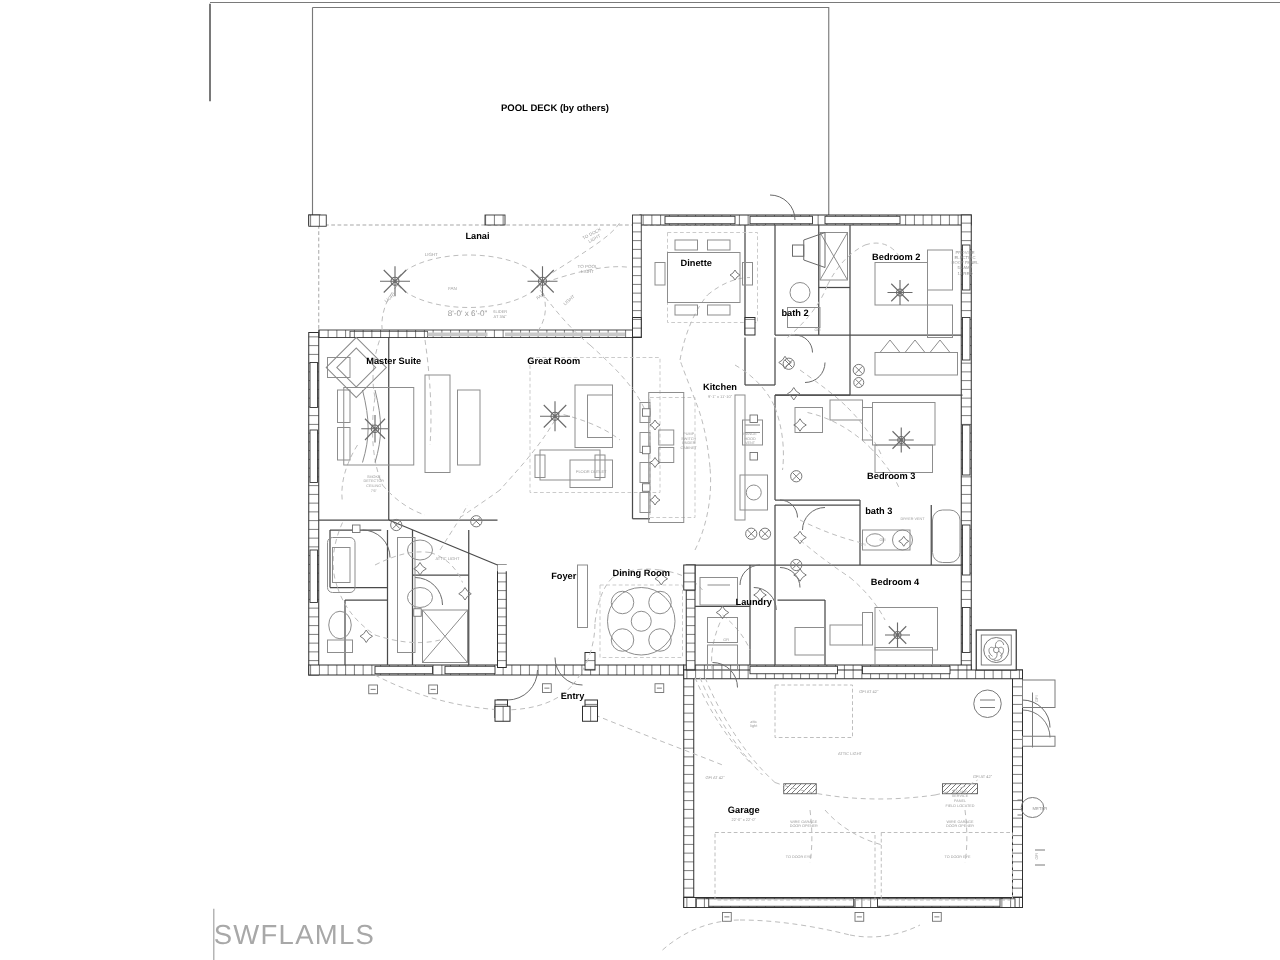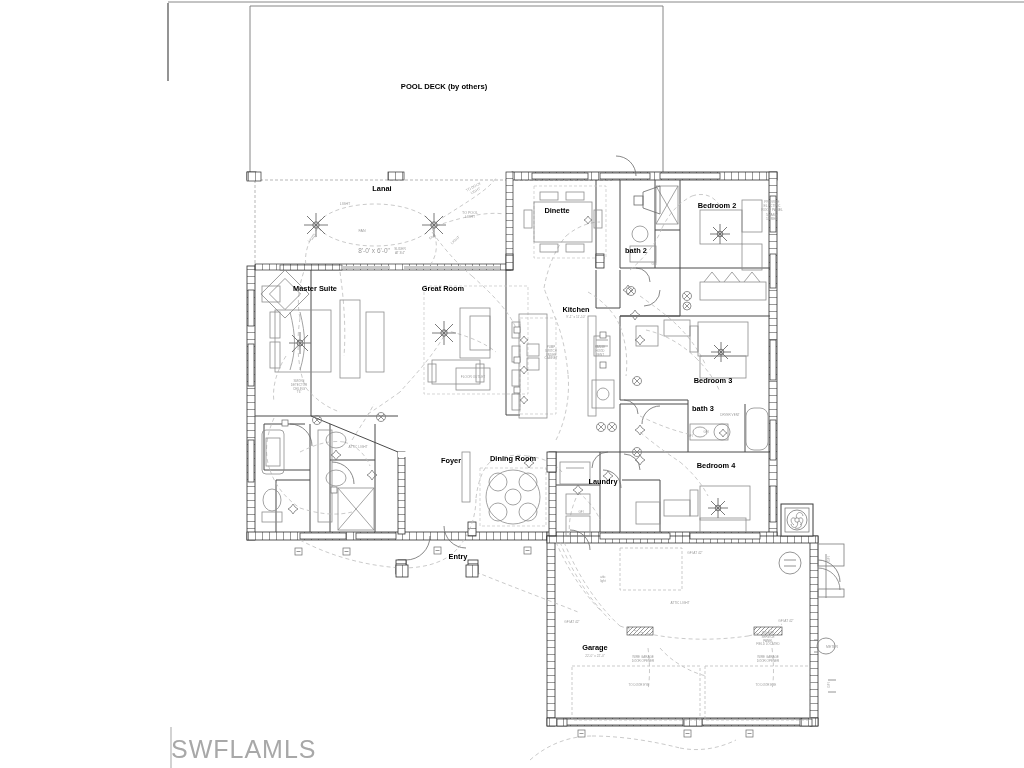--- a/index.html
+++ b/index.html
@@ -5,21 +5,21 @@
 <style>
   html,body{margin:0;padding:0;background:#ffffff;}
   body{width:1024px;height:768px;overflow:hidden;
        font-family:"Liberation Sans", sans-serif;}
   #page{position:relative;width:1024px;height:604px;background:#fff;}
   svg{display:block;}
   .room-label{font-family:"Liberation Sans",sans-serif;font-weight:bold;fill:#000;}
   .note{font-family:"Liberation Sans",sans-serif;fill:#9a9a9a;}
   .wm{position:absolute;left:171px;top:735px;
       font-family:"Liberation Sans",sans-serif;
-      font-size:25px;letter-spacing:1px;color:#a8a8a8;
+      font-size:22px;letter-spacing:1px;color:#a8a8a8;
       user-select:none;}
 </style>
 </head>
 <body>
 
 <div id="page">
 
 <svg id="plan" width="1024" height="768" viewBox="0 0 1024 768">
 
   <defs>

